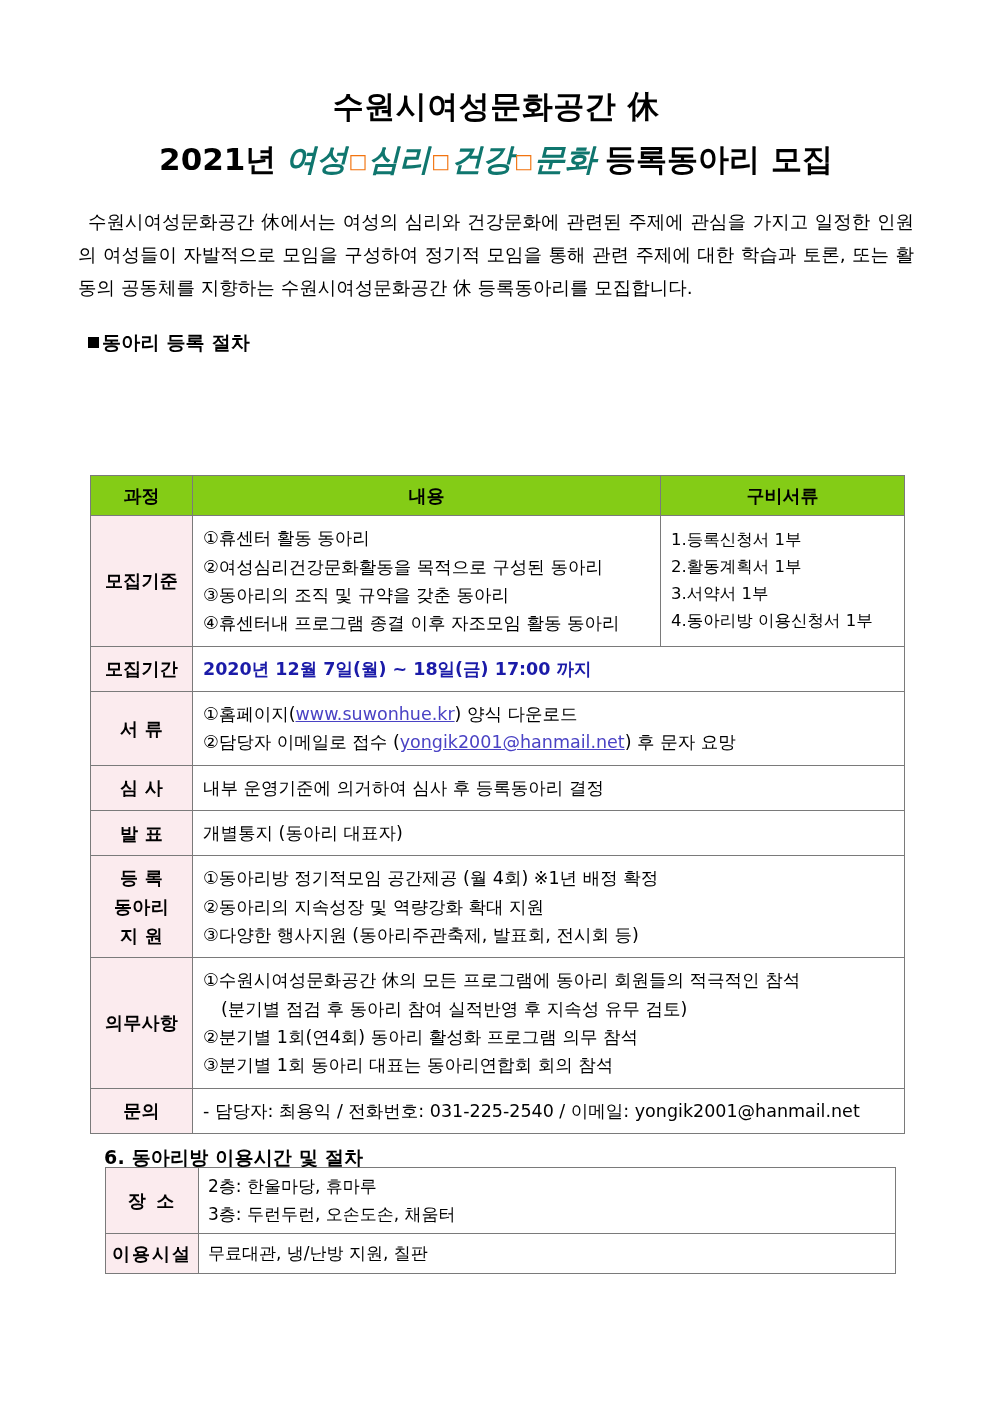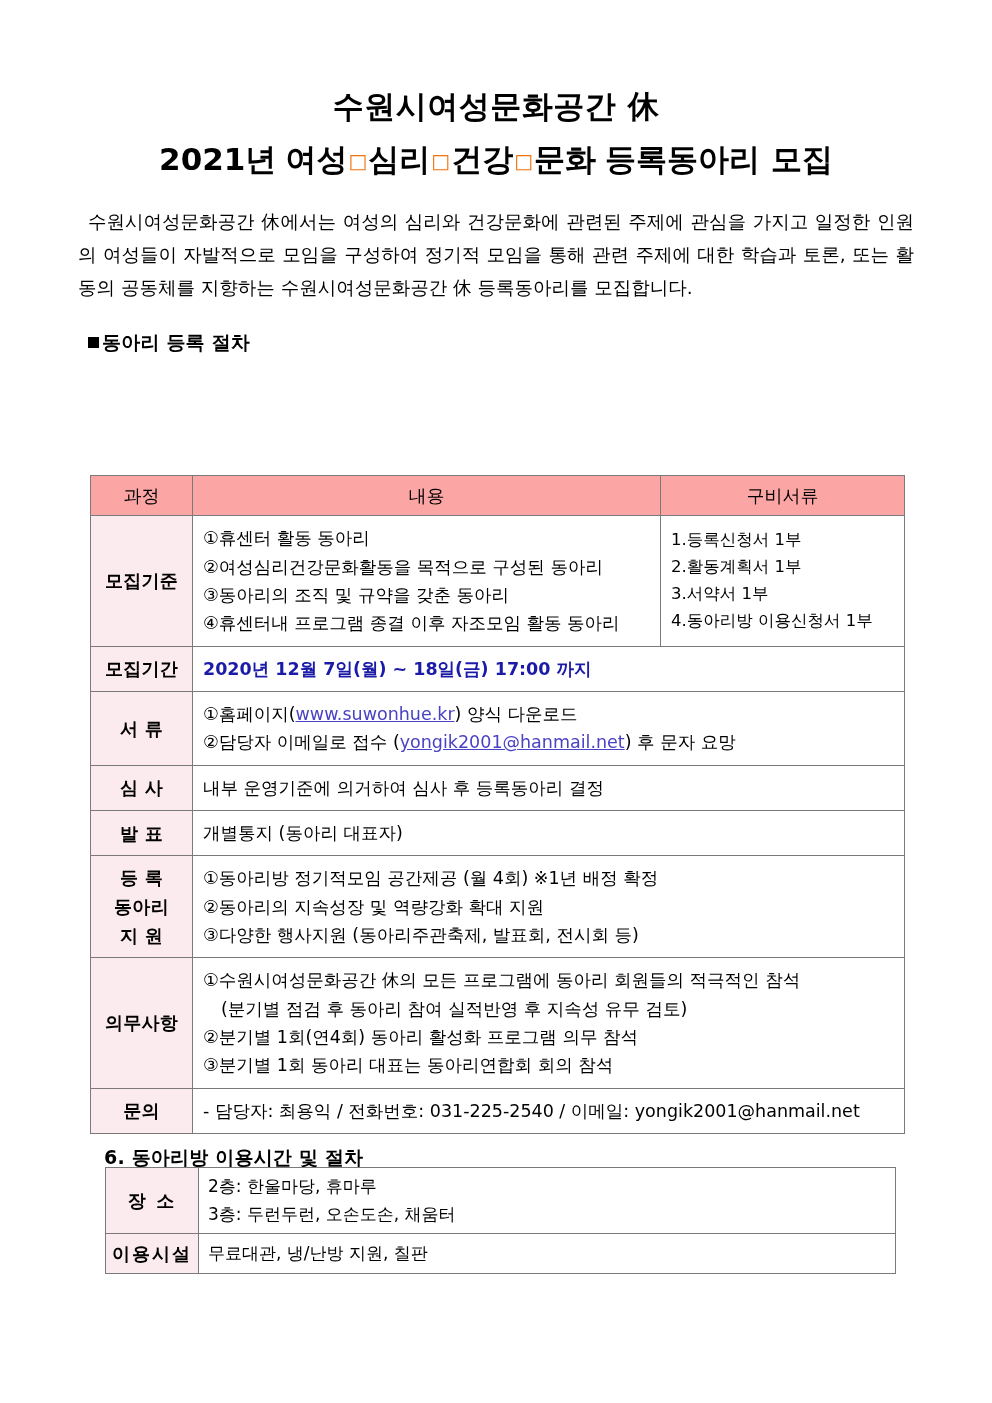--- a/index.html
+++ b/index.html
@@ -38,21 +38,22 @@
     margin-top: 28px;
   }
   .title-line2 {
     font-size: 31px;
     font-weight: bold;
     line-height: 1.5;
     margin-top: 8px;
     white-space: nowrap;
   }
   .title-line2 .hl {
-    color: #000000;
+    color: #0f766e;
+    font-style: italic;
   }
   .title-line2 .sep {
     color: #F2740F;
     font-size: 20px;
     vertical-align: 2px;
     padding: 0 1px;
   }
   .title-line2 .blk { color: #000000; }
   .sp { display: inline-block; width: 9px; }
 
@@ -102,23 +103,23 @@
     color: #000;
   }
   
   #procedure-table {
     position: absolute;
     left: 90px;
     top: 389px;
     width: 814px;
   }
   #procedure-table th {
-    background: #fca5a5;
+    background: #84cc16;
     text-align: center;
-    font-weight: normal;
+    font-weight: bold;
     font-size: 18px;
     height: 24px;
     padding: 5px 4px;
   }
   #procedure-table td.lbl {
     background: #FBEBEE;
     text-align: center;
     font-weight: bold;
     font-size: 18px;
     letter-spacing: 0.3px;

